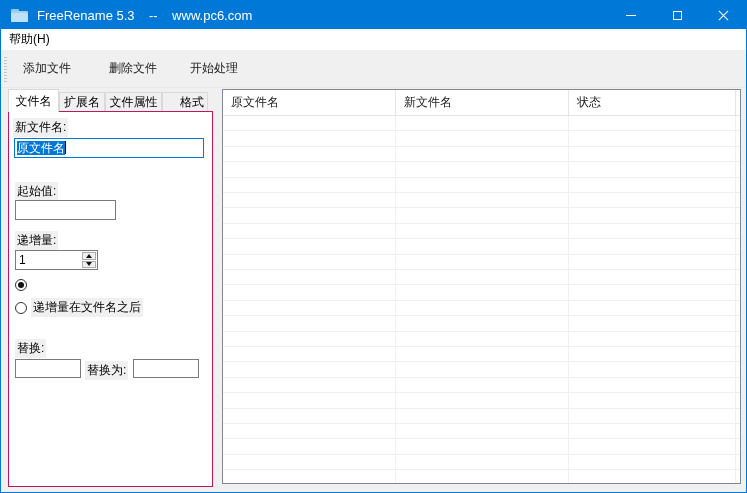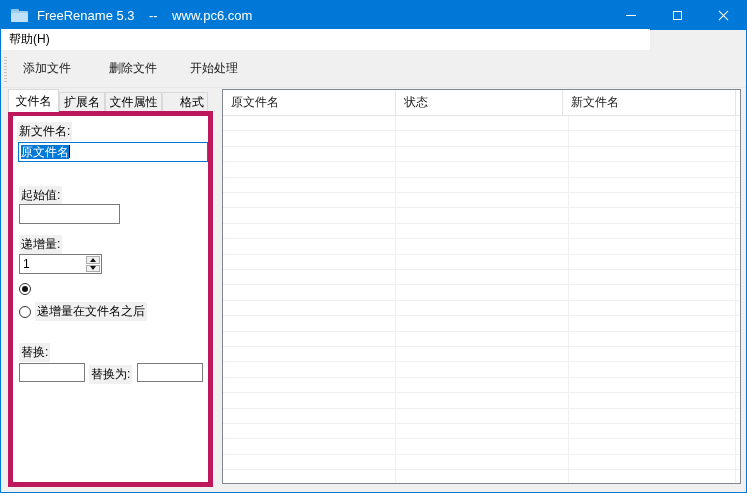--- a/index.html
+++ b/index.html
@@ -19,38 +19,38 @@
   .title { color:#fff; font-size:13px; margin-left:9px; white-space:pre; }
   .win-controls { margin-left:auto; display:flex; height:30px; }
   .win-btn { width:46px; height:30px; display:flex; align-items:center; justify-content:center; cursor:default; }
   .min-icon { width:10px; height:1px; background:#fff; }
   .max-icon { width:9px; height:9px; border:1px solid #fff; }
   .close-icon { position:relative; width:11px; height:11px; }
   .close-icon::before, .close-icon::after { content:""; position:absolute; left:-1px; top:5px; width:13px; height:1px; background:#fff; }
   .close-icon::before { transform:rotate(45deg); }
   .close-icon::after  { transform:rotate(-45deg); }
   
-  .menubar { position:absolute; top:29px; left:0; width:649px; height:21px; background:#ffffff; display:flex; align-items:center; }
+  .menubar { position:absolute; top:29px; left:0; width:745px; height:21px; background:#ffffff; display:flex; align-items:center; }
   .menu-item { padding:0 6px; height:21px; line-height:21px; margin-left:2px; }
   
   .toolbar { position:absolute; top:50px; left:0; width:745px; height:38px; background:#f0f0f0; border-bottom:1px solid #e8e8e8; }
   .grip { position:absolute; left:3px; top:7px; width:3px; height:25px;
           background-image:repeating-linear-gradient(to bottom,#c5c5c5 0 1px,transparent 1px 3px); }
   .tb-btn { position:absolute; top:5px; height:27px; width:64px; background:transparent; border:none;
             font-family:Liberation Mono, monospace; font-size:12px; color:#1a1a1a; text-align:center; cursor:default; }
   .tb-btn.b1 { left:14px; } .tb-btn.b2 { left:100px; } .tb-btn.b3 { left:181px; }
   
   .tab { position:absolute; text-align:center; font-size:12px; background:#f0f0f0;
          border:1px solid #d9d9d9; border-bottom:none; cursor:default; }
   .tab.active { left:7px; top:89px; width:51px; height:23px; line-height:22px; background:#fff; z-index:3; }
   .tab.t2 { left:58px;  top:92px; width:46px; height:32px; line-height:19px; }
   .tab.t3 { left:104px; top:92px; width:57px; height:20px; line-height:19px; }
   .tab.t4 { left:161px; top:92px; width:46px; height:20px; line-height:19px;padding-left:14px; }
   
-  .tabpage { position:absolute; left:7px; top:111px; width:205px; height:376px; background:#fff; border:5px solid #be185d; z-index:2; }
+  .tabpage { position:absolute; left:7px; top:111px; width:205px; height:376px; background:#fff; border:1px solid #be185d; z-index:2; }
   .lbl { position:absolute; background:#f0f0f0; padding:1px 2px; font-size:12px; white-space:nowrap; }
   .lbl.new-filename { left:4px; top:6px; }
   .lbl.start-value  { left:6px; top:70px; }
   .lbl.increment    { left:6px; top:119px; }
   .lbl.replace      { left:6px; top:227px; }
   .lbl.replace-with { left:76px; top:249px; }
   .txt { position:absolute; border:1px solid #7a7a7a; background:#fff; font-family:inherit; font-size:12px; padding:0 2px; outline:none; }
   .txt.start   { left:6px; top:88px;  width:101px; height:20px; }
   .txt.replace1{ left:6px; top:247px; width:66px;  height:19px; }
   .txt.replace2{ left:124px; top:247px; width:66px; height:19px; }
@@ -153,22 +153,22 @@
 
     <span class="lbl replace">替换:</span>
     <input class="txt replace1" type="text" value="" style="">
     <span class="lbl replace-with">替换为:</span>
     <input class="txt replace2" type="text" value="" style="">
   </div>
 
   <div class="filetable">
     <div class="thead">
       <div class="th c1">原文件名</div>
+      <div class="th c2">新文件名</div>
       <div class="th c3">状态</div>
-      <div class="th c2">新文件名</div>
       <div class="th filler"></div>
     </div>
     <div class="tbody">
       <span class="vline v1"></span>
       <span class="vline v2"></span>
       <span class="vline v3"></span>
     </div>
   </div>
 
 </div>

